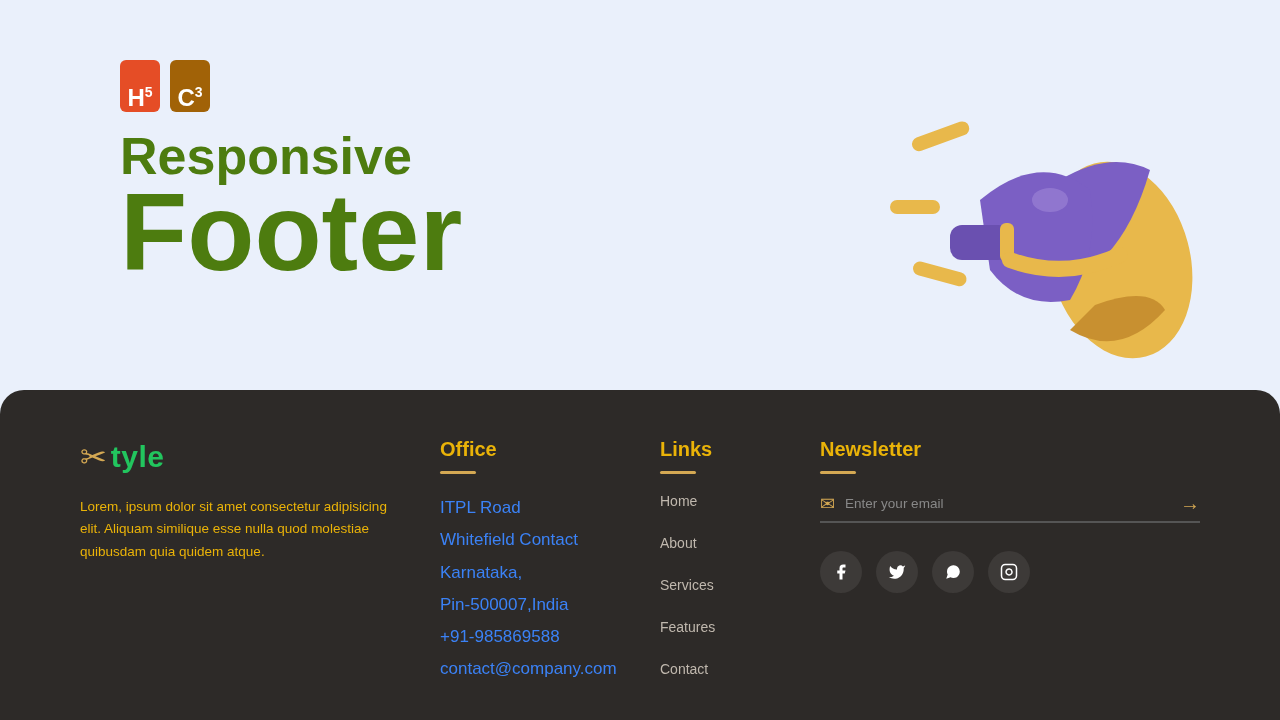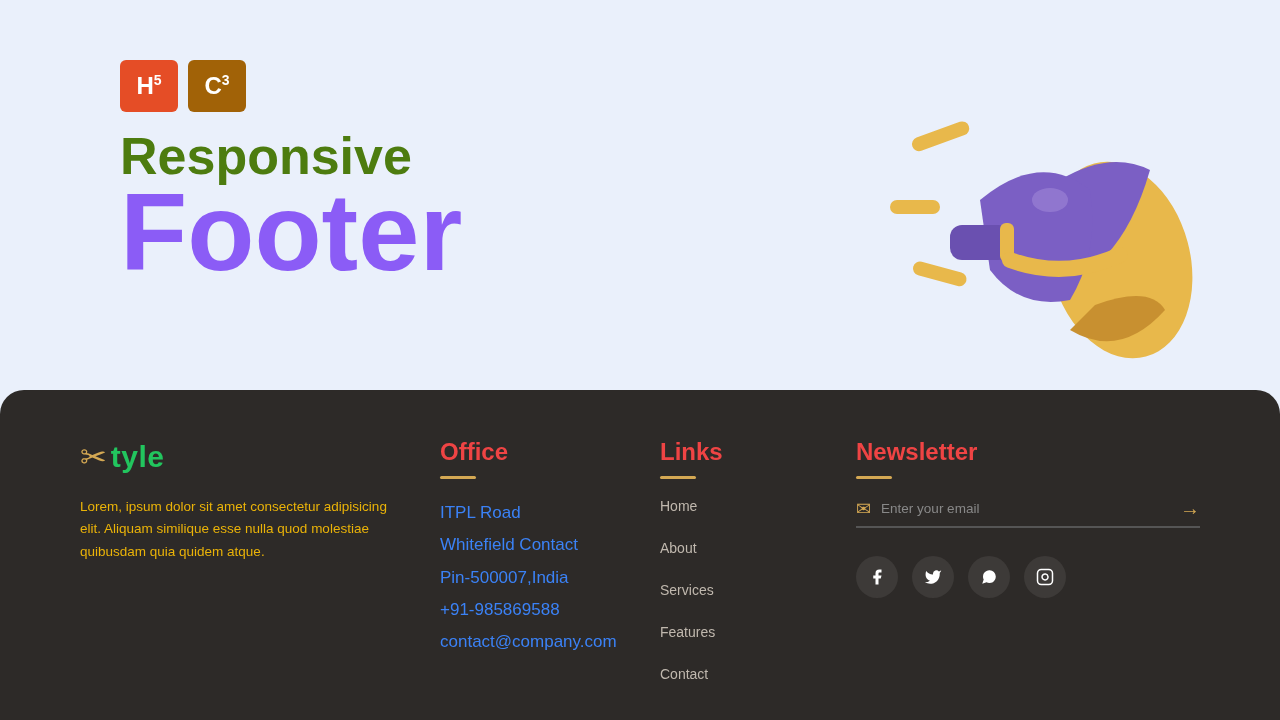--- a/index.html
+++ b/index.html
@@ -26,44 +26,44 @@
       z-index: 2;
     }
 
     .badge-row {
       display: flex;
       gap: 10px;
       margin-bottom: 16px;
     }
 
     .badge {
-      width: 58px;
+      width: 40px;
       height: 52px;
       display: flex;
-      align-items: center;
+      align-items: flex-end;
       justify-content: center;
       border-radius: 6px;
       font-size: 24px;
       font-weight: 900;
       color: white;
     }
     .badge-html { background: #e54d26; }
     .badge-css  { background: #a16207; }
 
     .responsive-text {
       font-size: 52px;
       font-weight: 600;
       color: #4d7c0f;
       line-height: 1.1;
     }
 
     .footer-text {
       font-size: 110px;
       font-weight: 900;
-      color: #8b5cf6;
+      color: #4d7c0f;
       line-height: 1;
       margin-top: -8px;
     }
 
     
     .megaphone-wrapper {
       position: absolute;
       right: 60px;
       top: 40px;
       width: 340px;
@@ -123,27 +123,26 @@
     .col-office {
       flex: 0 0 220px;
     }
 
     .col-links {
       flex: 0 0 160px;
     }
 
     .col-newsletter {
       flex: 1;
-      margin-left: 36px;
     }
 
     .col-heading {
-      font-size: 24px;
+      font-size: 20px;
       font-weight: 700;
-      color: #ef4444;
+      color: #eab308;
       margin-bottom: 10px;
     }
 
     .col-underline {
       width: 36px;
       height: 3px;
       background: #d4a853;
       border-radius: 2px;
       margin-bottom: 18px;
     }
@@ -281,20 +280,21 @@
     </div>
     <p class="brand-desc">Lorem, ipsum dolor sit amet consectetur adipisicing elit. Aliquam similique esse nulla quod molestiae quibusdam quia quidem atque.</p>
   </div>
 
   <div class="col-office">
     <div class="col-heading">Office</div>
     <div class="col-underline"></div>
     <div class="office-text">
       <div>ITPL Road</div>
       <div>Whitefield Contact</div>
+      <div>Karnataka,</div>
       <div>Pin-500007,India</div>
       <div>+91-985869588</div>
       <div>contact@company.com</div>
     </div>
   </div>
 
   <div class="col-links">
     <div class="col-heading">Links</div>
     <div class="col-underline"></div>
     <ul class="links-list">

